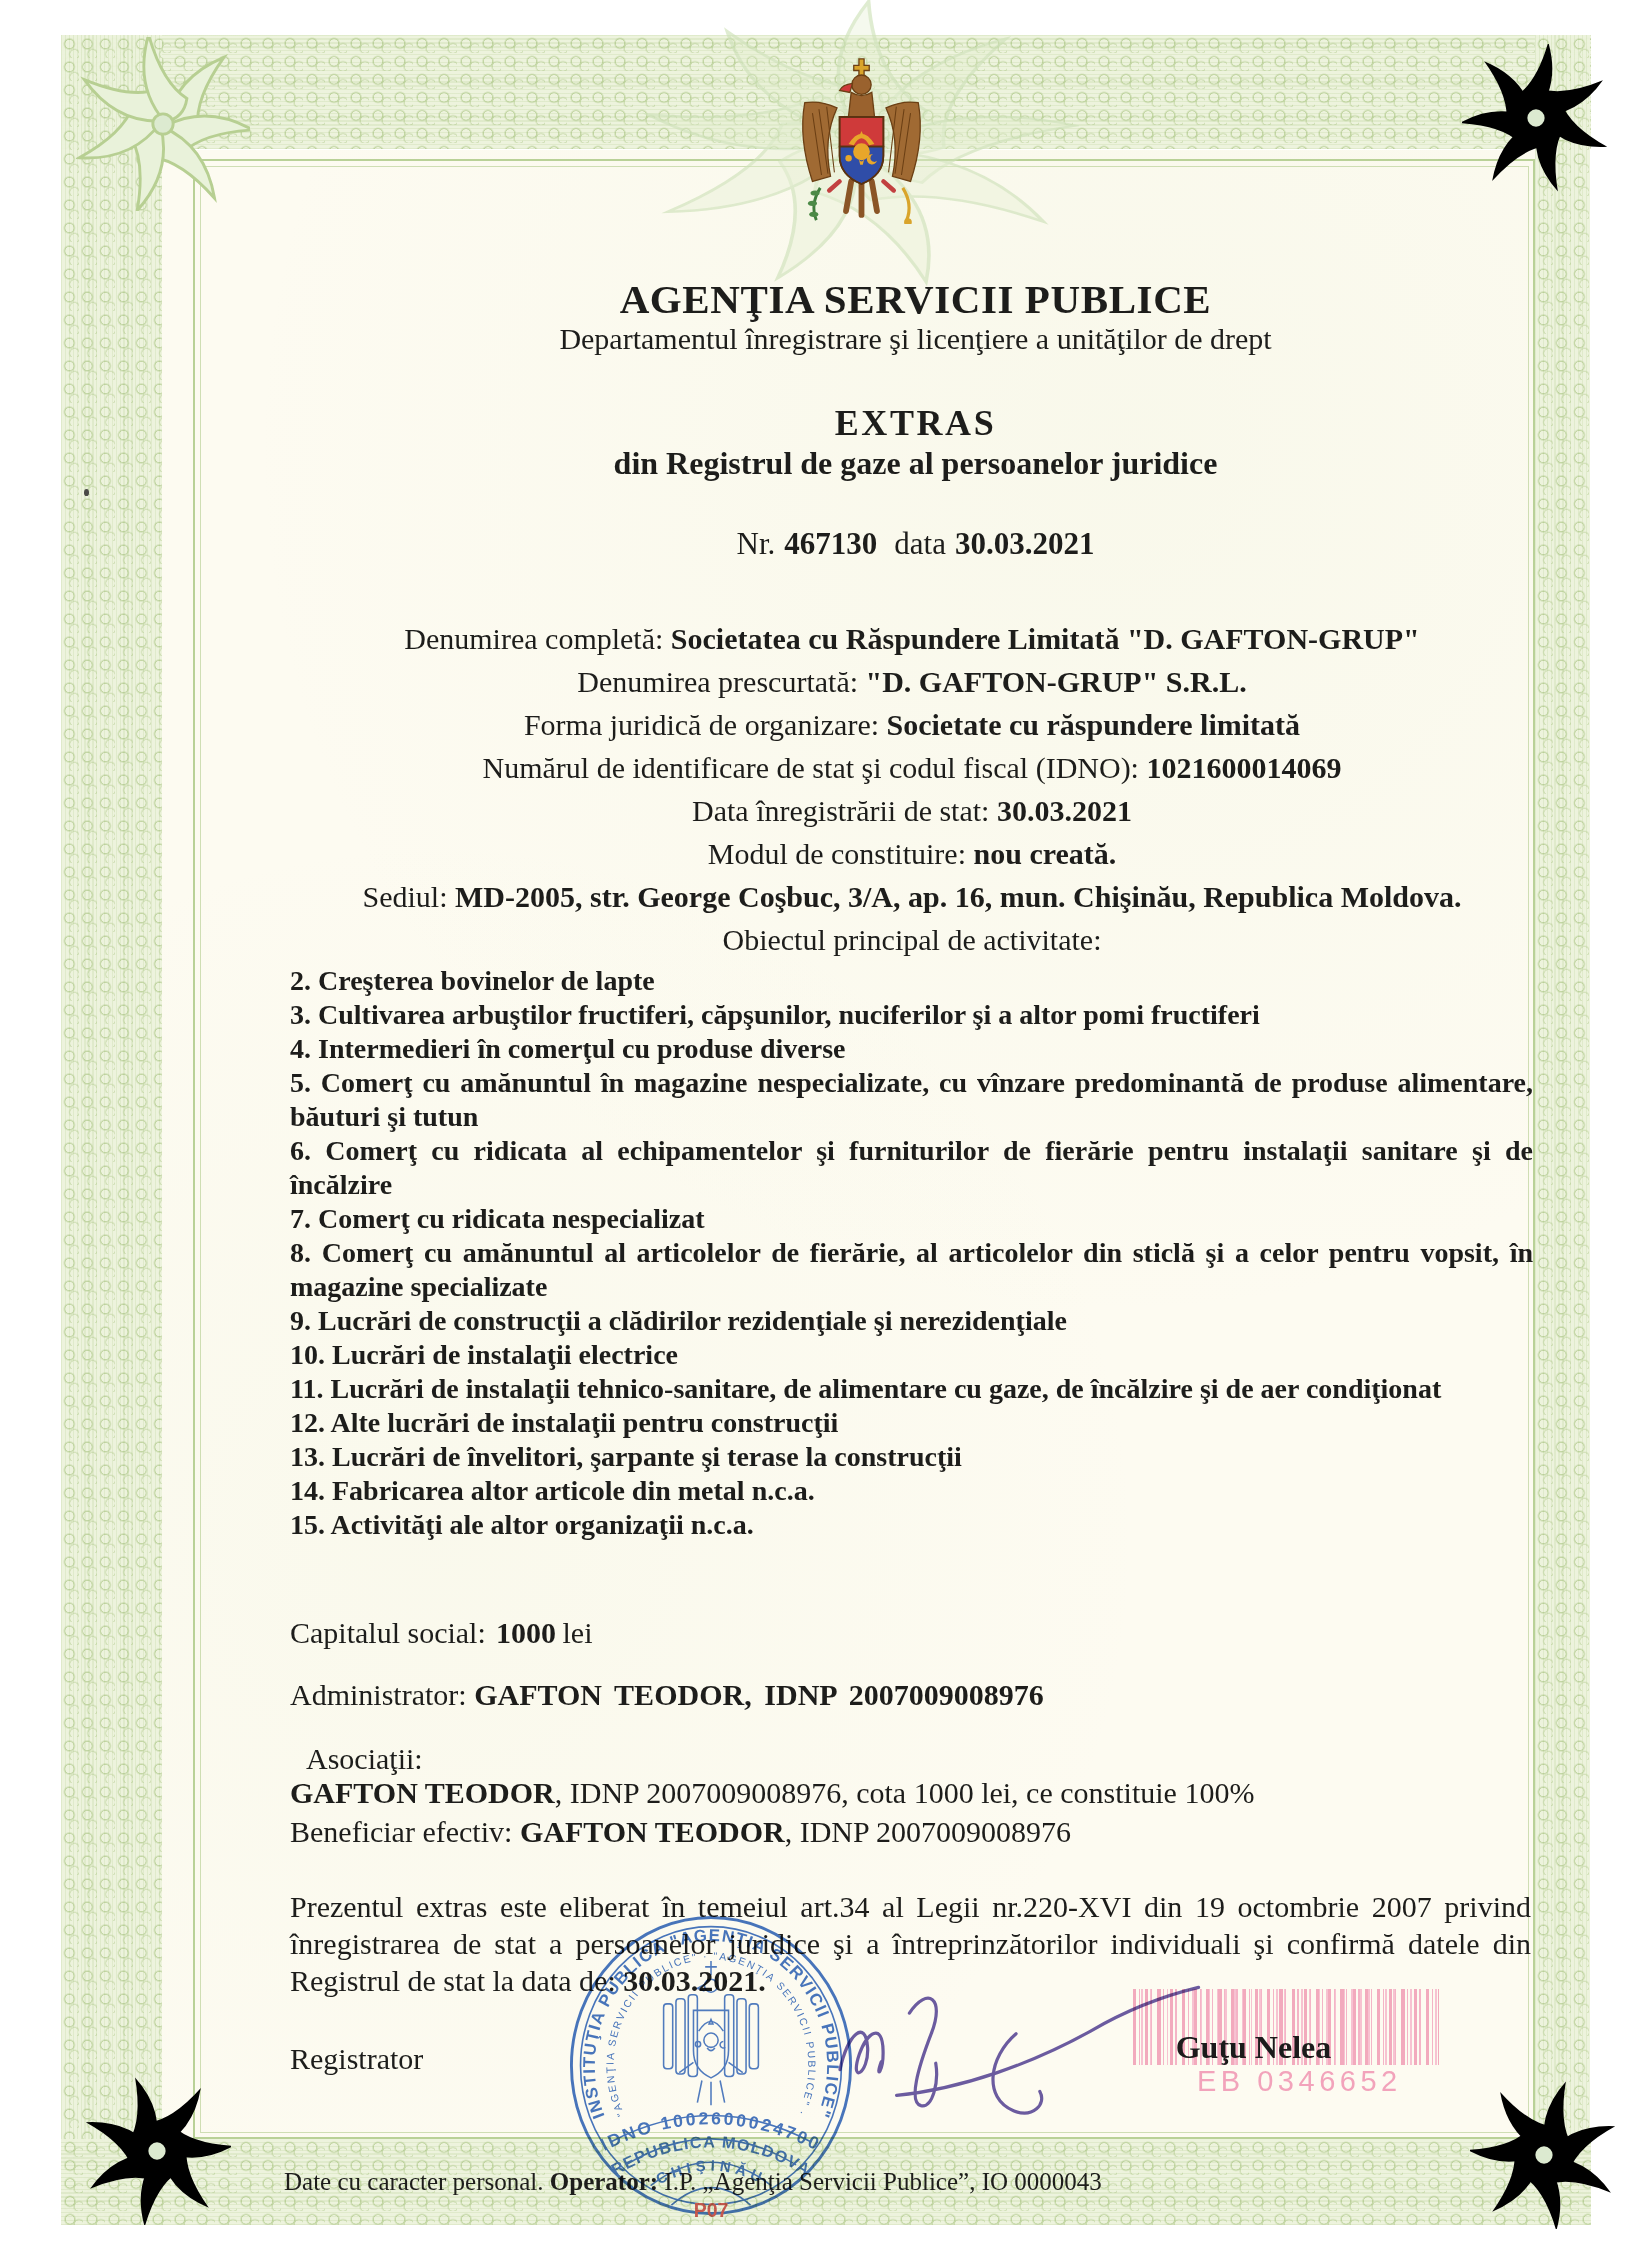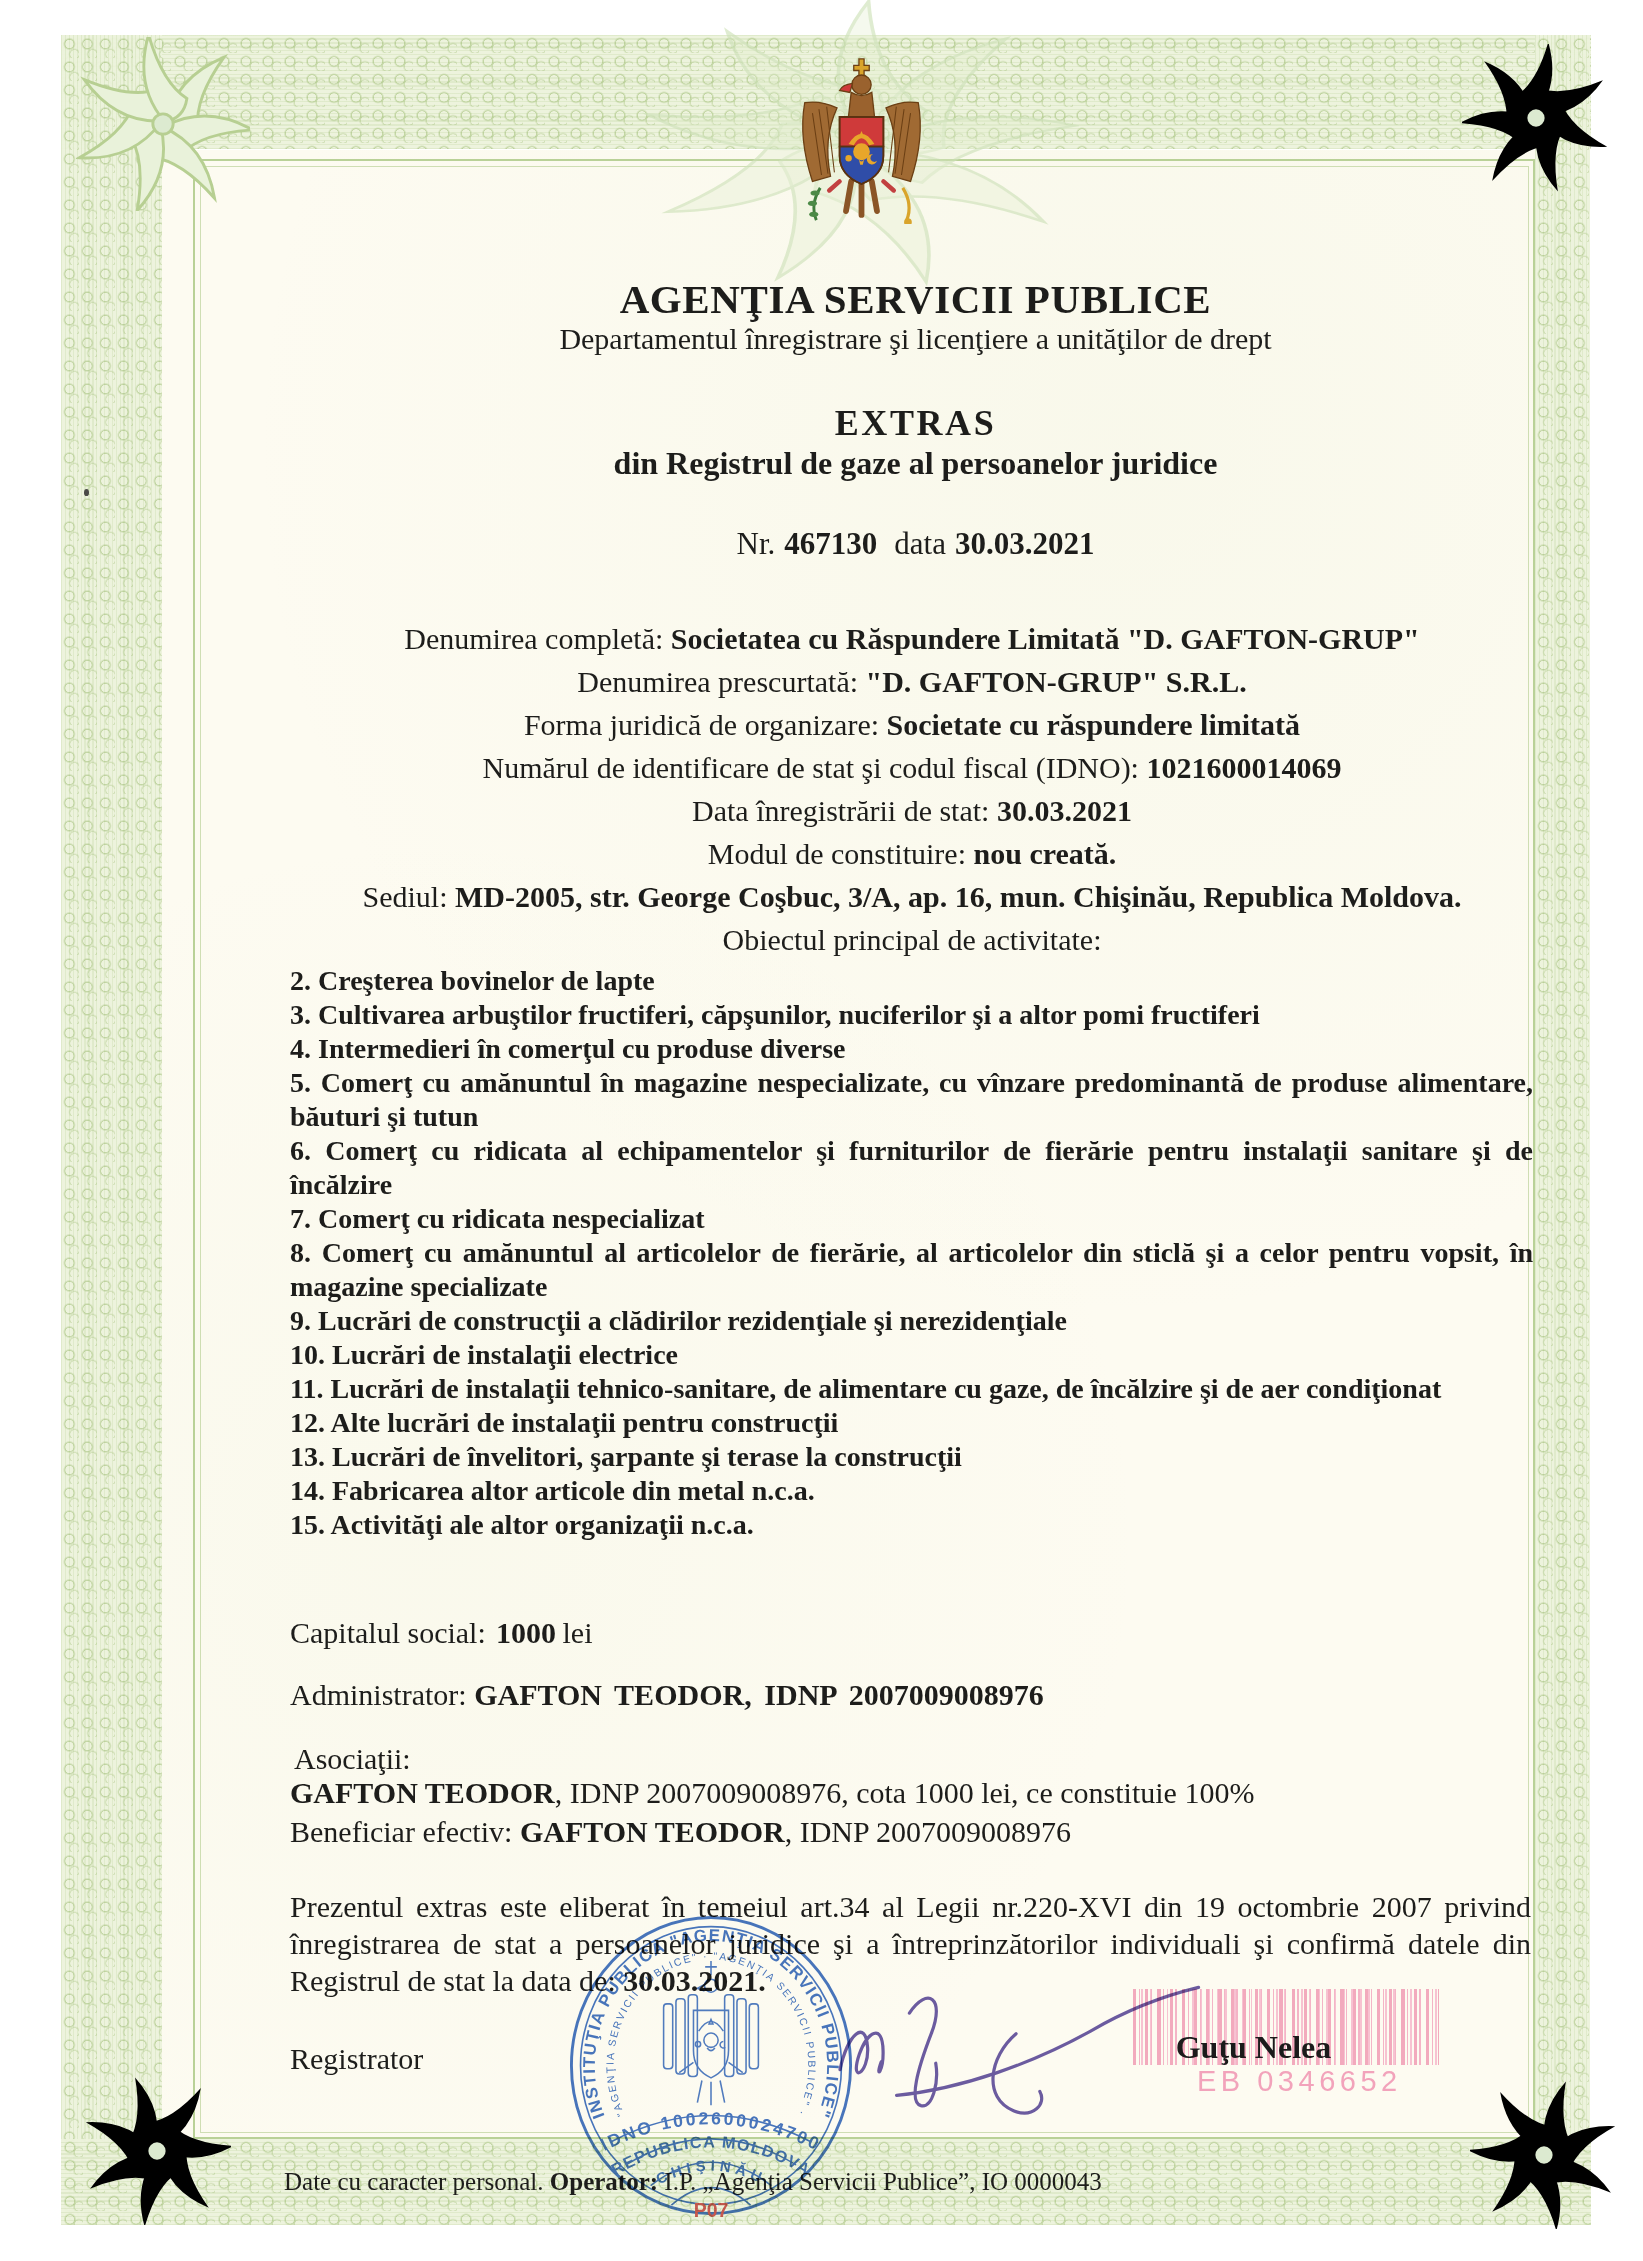--- a/index.html
+++ b/index.html
@@ -43,21 +43,21 @@
   .fields{top:617px;left:290px;width:1244px;font-size:30px;line-height:43px;z-index:3;}
   .fields .line{white-space:nowrap;text-align:center;}
   .val{font-weight:700;}
   .acts{top:964px;left:290px;width:1243px;font-size:28px;line-height:34px;font-weight:700;
         text-align:justify;z-index:3;}
   .capital{top:1616px;left:290px;font-size:30px;}
   .capital .val{margin-left:10.3px;}
   .capital .cur{margin-left:6.4px;}
   .admin{top:1678px;left:290px;font-size:30px;}
   .admin .val{word-spacing:5.2px;}
-  .assoc-label{top:1742px;left:294px;font-size:30px;}
+  .assoc-label{top:1742px;left:306px;font-size:30px;}
   .assoc{top:1776px;left:290px;font-size:30px;white-space:nowrap;}
   .benef{top:1815px;left:290px;font-size:30px;white-space:nowrap;}
   .legal{top:1888px;left:290px;width:1241px;font-size:30px;line-height:37px;text-align:justify;z-index:2;}
   .registrator{top:2042px;left:290px;font-size:30px;}
   .stamp{position:absolute;left:566px;top:1913px;z-index:5;mix-blend-mode:multiply;opacity:.93;}
   .signature{position:absolute;left:820px;top:1972px;z-index:6;mix-blend-mode:multiply;opacity:.9;}
   .barcode{position:absolute;left:1133px;top:1989px;width:306px;height:76px;z-index:4;opacity:.85;
       background-image:
         repeating-linear-gradient(90deg,#f19cb5 0 3.2px,rgba(255,255,255,0) 3.2px 5.8px,#f3a8bf 5.8px 7px,rgba(255,255,255,0) 7px 12.2px),
         repeating-linear-gradient(90deg,#f6b9cc 0 1.9px,rgba(255,255,255,0) 1.9px 8.4px);}

